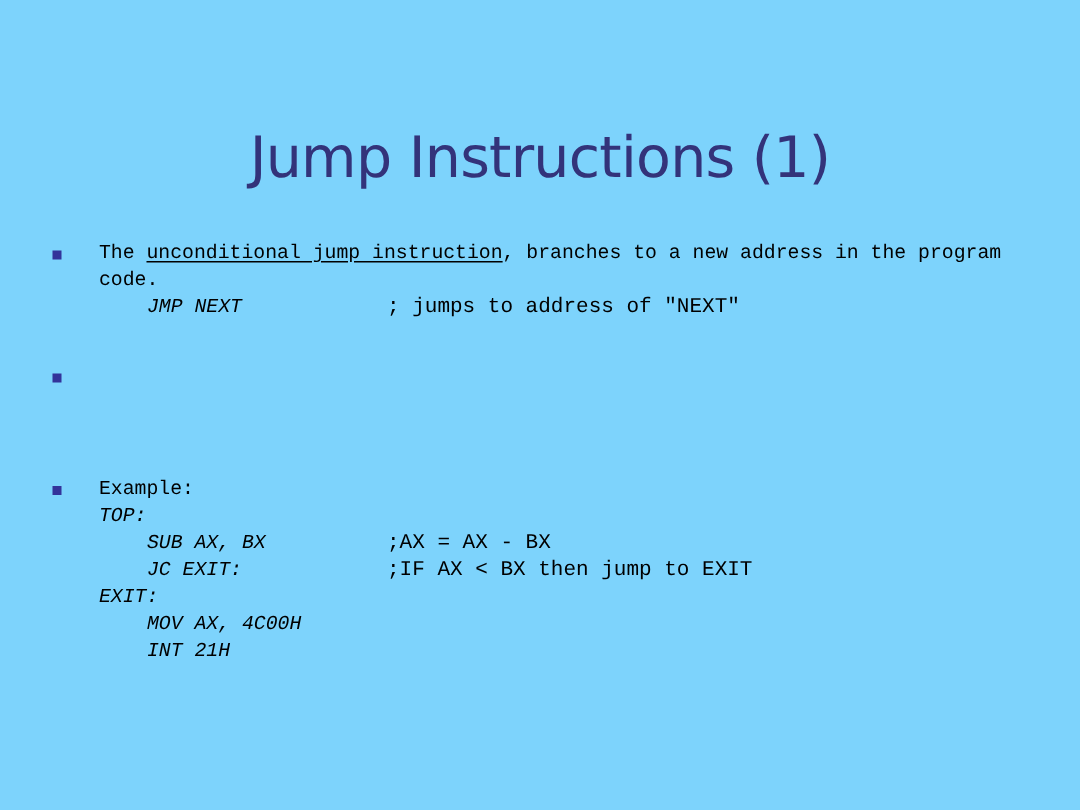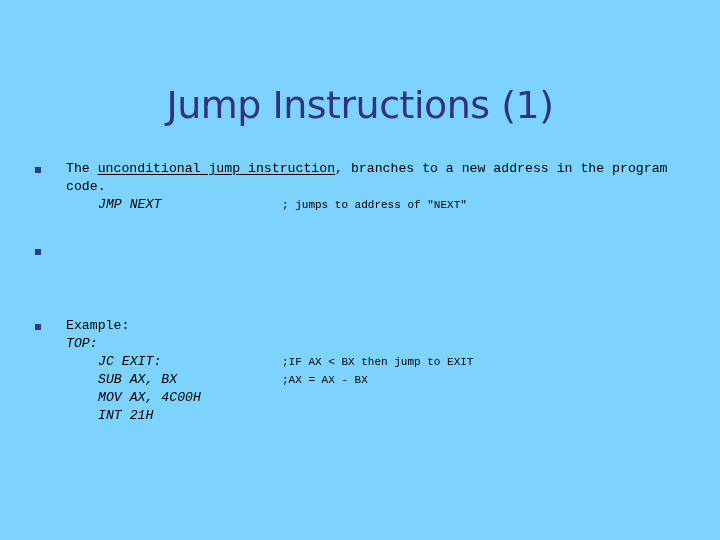--- a/index.html
+++ b/index.html
@@ -103,24 +103,23 @@
     width: 160px;
     flex: 0 0 160px;
     font-family: "Liberation Mono", "DejaVu Sans Mono", monospace;
     font-size: 13.2px;
     color: #000000;
     white-space: pre;
     font-style: italic;
   }
   .code-comment {
     font-family: "Liberation Mono", "DejaVu Sans Mono", monospace;
-    font-size: 11px;
+    font-size: 14px;
     color: #000000;
     white-space: pre;
-    margin-left: 24px;
   }
   .spacer-sm { height: 10px; }
 </style>
 </head>
 <body>
 
 <div class="slide" style="background: #7dd3fc;">
 
   <div class="title-block">
     <div class="slide-title" style="color: rgb(51, 51, 122);">Jump Instructions (1)</div>
@@ -147,26 +146,30 @@
 
     <div class="bullet-group">
       <span class="bullet-marker" style="background: rgb(51, 51, 154);"></span>
       <div class="code-line">Example:</div>
       <div class="code-block">
         <div class="code-row code-indent-0">
           <span class="code-mnemonic">TOP:</span>
           <span class="code-comment"></span>
         </div>
         <div class="code-row code-indent-1">
+          <span class="code-mnemonic">SUB AX, BX</span>
+          <span class="code-comment">;AX = AX - BX</span>
+        </div>
+        <div class="code-row code-indent-1">
           <span class="code-mnemonic">JC EXIT:</span>
           <span class="code-comment">;IF AX &lt; BX then jump to EXIT</span>
         </div>
-        <div class="code-row code-indent-1">
-          <span class="code-mnemonic">SUB AX, BX</span>
-          <span class="code-comment">;AX = AX - BX</span>
+        <div class="code-row code-indent-0">
+          <span class="code-mnemonic">EXIT:</span>
+          <span class="code-comment"></span>
         </div>
         <div class="code-row code-indent-1">
           <span class="code-mnemonic">MOV AX, 4C00H</span>
           <span class="code-comment"></span>
         </div>
         <div class="code-row code-indent-1">
           <span class="code-mnemonic">INT 21H</span>
           <span class="code-comment"></span>
         </div>
       </div>

